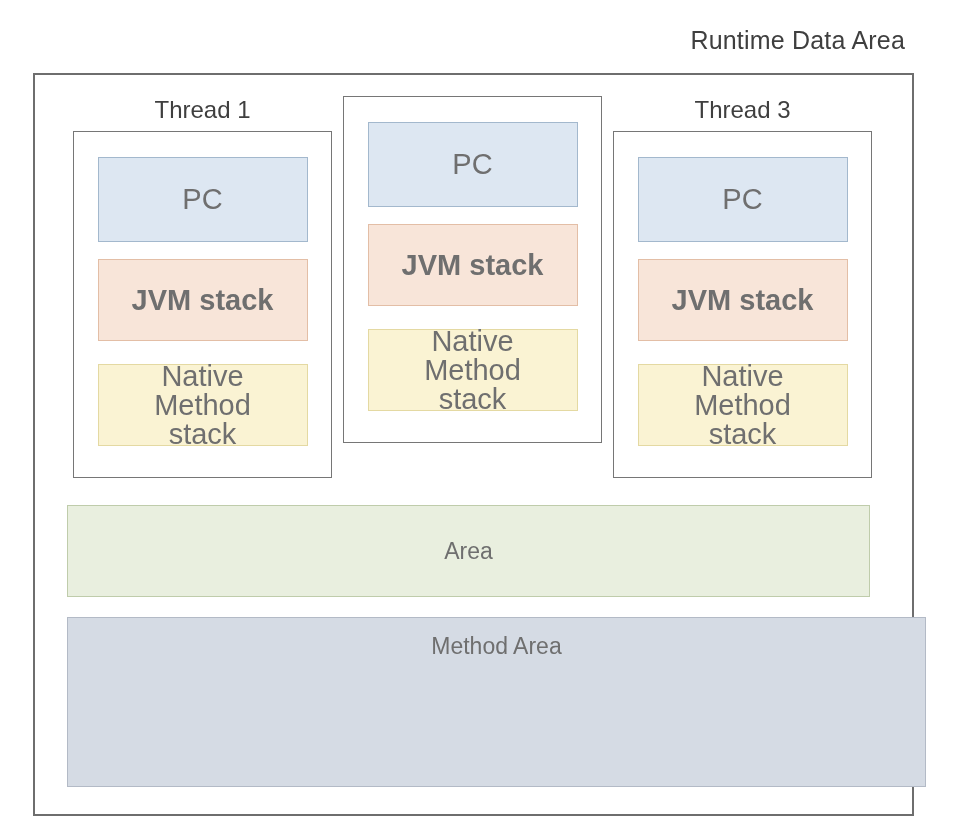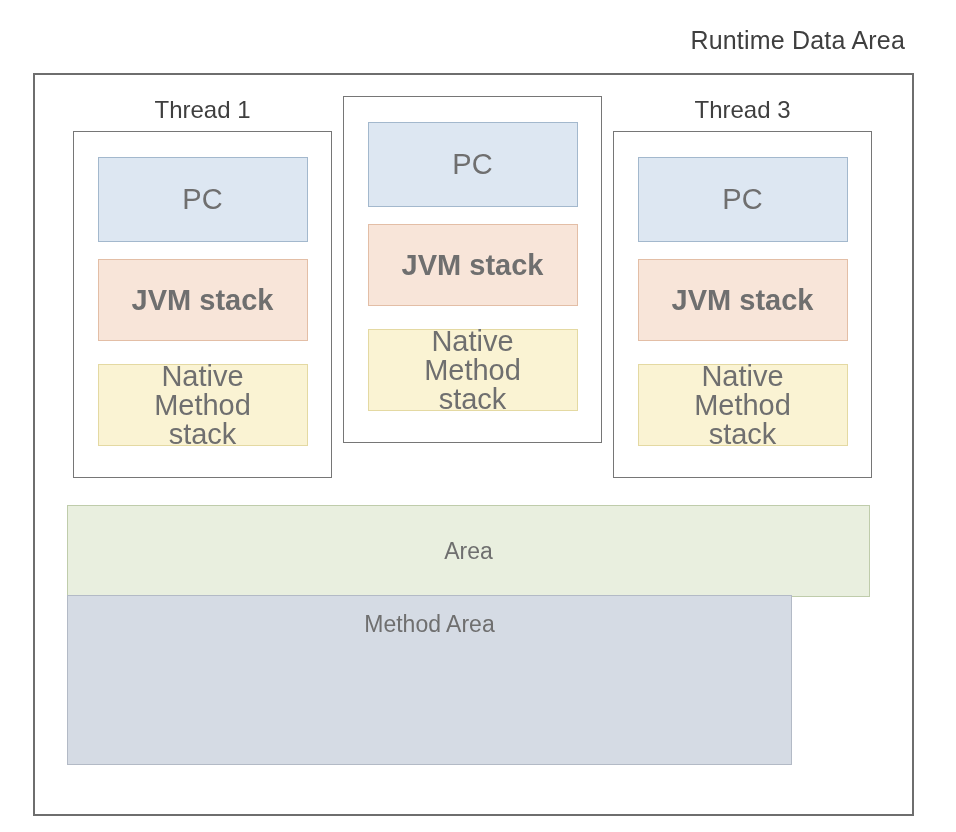--- a/index.html
+++ b/index.html
@@ -86,22 +86,22 @@
     display: flex;
     align-items: center;
     justify-content: center;
     font-size: 23px;
     color: var(--label_text, #6f6f6f);
   }
 
   .method-area-box {
     position: absolute;
     left: 32px;
-    top: 520px;
-    width: 725px;
+    top: 542px;
+    width: 859px;
     height: 170px;
     background: var(--method_fill, #d5dbe4);
     border: 1px solid var(--method_border, #b3bac6);
     text-align: right;
   }
 
   .method-area-label {
     height: 57px;
     display: flex;
     align-items: center;

